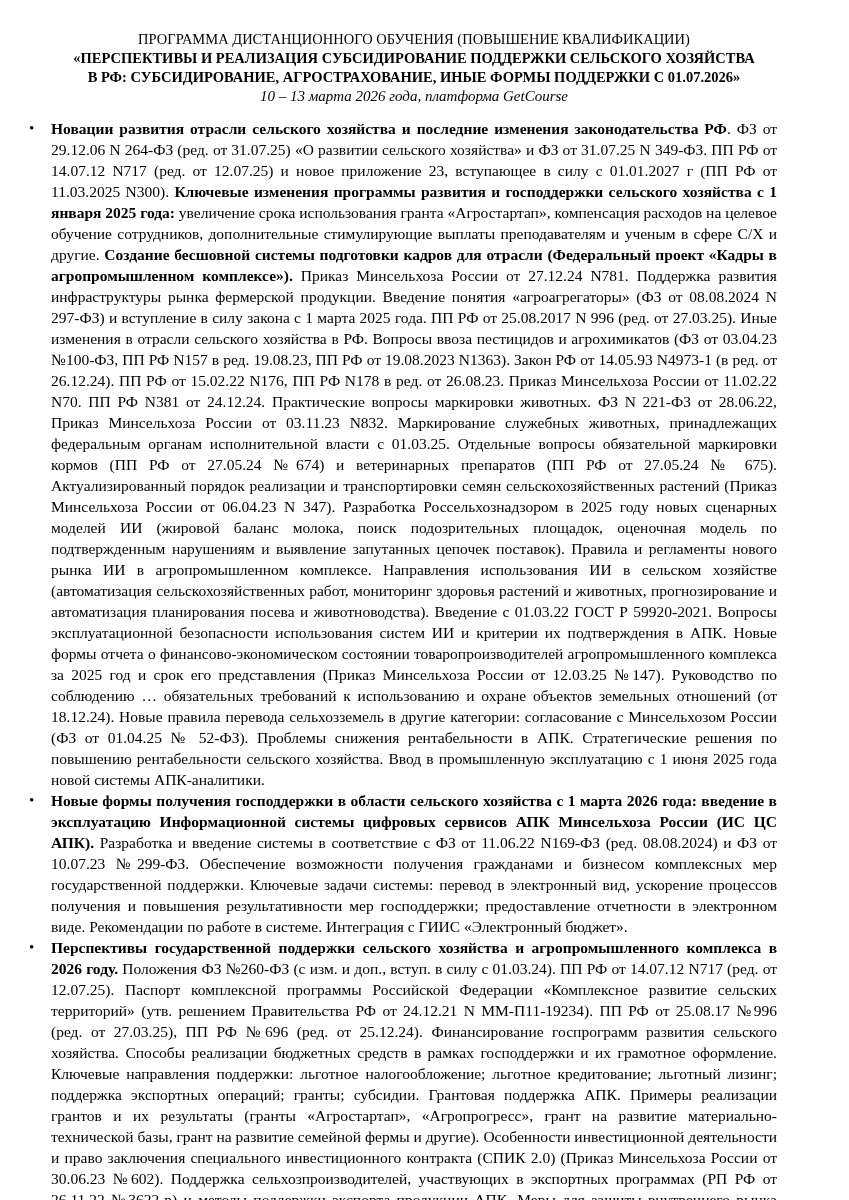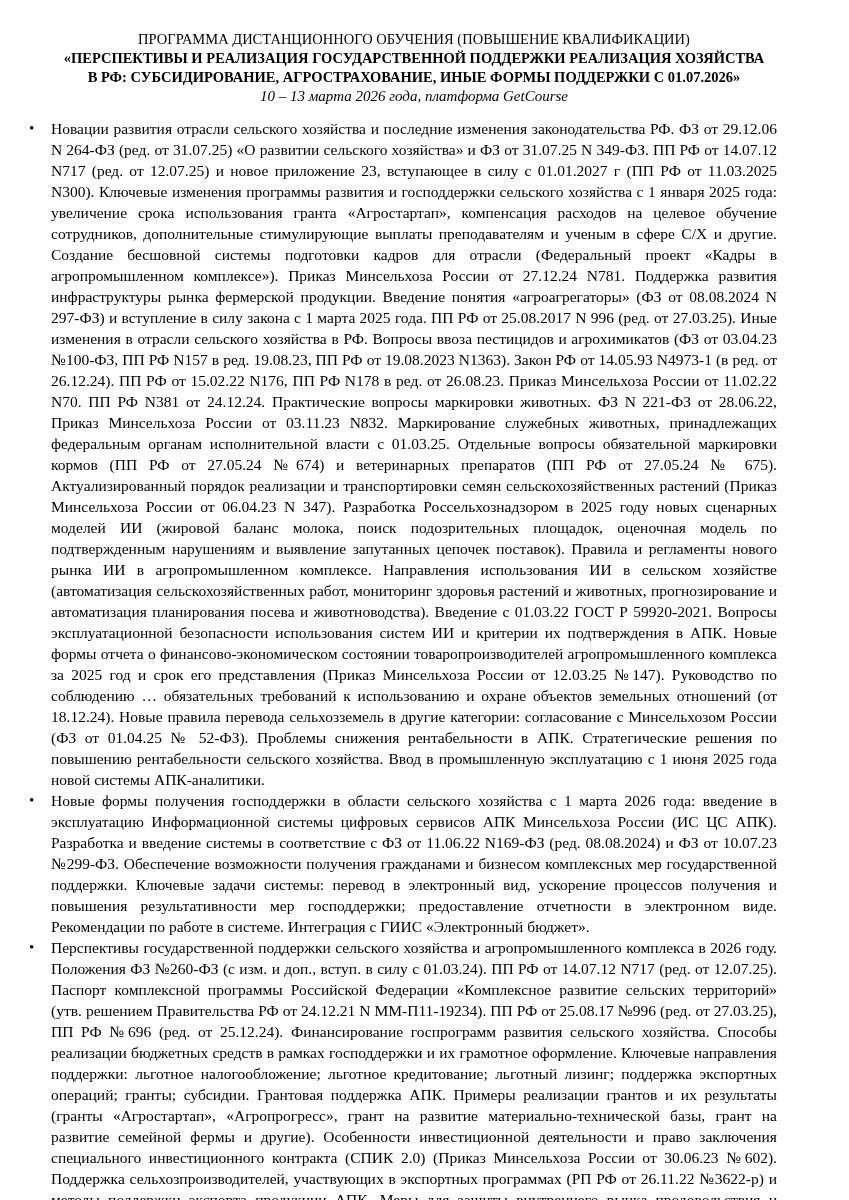--- a/index.html
+++ b/index.html
@@ -30,29 +30,29 @@
   }
   ul.bullets li { position: relative; margin: 0; padding: 0; }
   ul.bullets li .marker {
     position: absolute;
     left: -22px;
     top: 0px;
     font-size: 15px;
     line-height: 21px;
   }
   .seg { font-weight: normal; }
-  .seg.bold { font-weight: normal; }
+  .seg.bold { font-weight: bold; }
 </style>
 </head>
 <body>
 
 <div class="page">
   <header class="title-block">
     <div class="title-line t-regular">ПРОГРАММА ДИСТАНЦИОННОГО ОБУЧЕНИЯ (ПОВЫШЕНИЕ КВАЛИФИКАЦИИ)</div>
-    <div class="title-line t-bold">«ПЕРСПЕКТИВЫ И РЕАЛИЗАЦИЯ ГОСУДАРСТВЕННОЙ ПОДДЕРЖКИ РЕАЛИЗАЦИЯ ХОЗЯЙСТВА</div>
+    <div class="title-line t-bold">«ПЕРСПЕКТИВЫ И РЕАЛИЗАЦИЯ СУБСИДИРОВАНИЕ ПОДДЕРЖКИ СЕЛЬСКОГО ХОЗЯЙСТВА</div>
     <div class="title-line t-bold">В РФ: СУБСИДИРОВАНИЕ, АГРОСТРАХОВАНИЕ, ИНЫЕ ФОРМЫ ПОДДЕРЖКИ С 01.07.2026»</div>
     <div class="title-line t-bold-italic">10 – 13 марта 2026 года, платформа GetCourse</div>
   </header>
 
   <ul class="bullets">
       <li><span class="marker">•</span><span class="seg bold">Новации развития отрасли сельского хозяйства и последние изменения законодательства РФ</span><span class="seg">. ФЗ от 29.12.06 N 264-ФЗ (ред. от 31.07.25) «О развитии сельского хозяйства» и ФЗ от 31.07.25 N 349-ФЗ. ПП РФ от 14.07.12 N717 (ред. от 12.07.25) и новое приложение 23, вступающее в силу с 01.01.2027 г (ПП РФ от 11.03.2025 N300). </span><span class="seg bold">Ключевые изменения программы развития и господдержки сельского хозяйства с 1 января 2025 года:</span><span class="seg"> увеличение срока использования гранта «Агростартап», компенсация расходов на целевое обучение сотрудников, дополнительные стимулирующие выплаты преподавателям и ученым в сфере С/Х и другие. </span><span class="seg bold">Создание бесшовной системы подготовки кадров для отрасли (Федеральный проект «Кадры в агропромышленном комплексе»).</span><span class="seg"> Приказ Минсельхоза России от 27.12.24 N781. Поддержка развития инфраструктуры рынка фермерской продукции. Введение понятия «агроагрегаторы» (ФЗ от 08.08.2024 N 297-ФЗ) и вступление в силу закона с 1 марта 2025 года. ПП РФ от 25.08.2017 N 996 (ред. от 27.03.25). Иные изменения в отрасли сельского хозяйства в РФ. Вопросы ввоза пестицидов и агрохимикатов (ФЗ от 03.04.23 №100-ФЗ, ПП РФ N157 в ред. 19.08.23, ПП РФ от 19.08.2023 N1363). Закон РФ от 14.05.93 N4973-1 (в ред. от 26.12.24). ПП РФ от 15.02.22 N176, ПП РФ N178 в ред. от 26.08.23. Приказ Минсельхоза России от 11.02.22 N70. ПП РФ N381 от 24.12.24. Практические вопросы маркировки животных. ФЗ N 221-ФЗ от 28.06.22, Приказ Минсельхоза России от 03.11.23 N832. Маркирование служебных животных, принадлежащих федеральным органам исполнительной власти с 01.03.25. Отдельные вопросы обязательной маркировки кормов (ПП РФ от 27.05.24 №674) и ветеринарных препаратов (ПП РФ от 27.05.24 № 675). Актуализированный порядок реализации и транспортировки семян сельскохозяйственных растений (Приказ Минсельхоза России от 06.04.23 N 347). Разработка Россельхознадзором в 2025 году новых сценарных моделей ИИ (жировой баланс молока, поиск подозрительных площадок, оценочная модель по подтвержденным нарушениям и выявление запутанных цепочек поставок). Правила и регламенты нового рынка ИИ в агропромышленном комплексе. Направления использования ИИ в сельском хозяйстве (автоматизация сельскохозяйственных работ, мониторинг здоровья растений и животных, прогнозирование и автоматизация планирования посева и животноводства). Введение с 01.03.22 ГОСТ Р 59920-2021. Вопросы эксплуатационной безопасности использования систем ИИ и критерии их подтверждения в АПК. Новые формы отчета о финансово-экономическом состоянии товаропроизводителей агропромышленного комплекса за 2025 год и срок его представления (Приказ Минсельхоза России от 12.03.25 №147). Руководство по соблюдению … обязательных требований к использованию и охране объектов земельных отношений (от 18.12.24). Новые правила перевода сельхозземель в другие категории: согласование с Минсельхозом России (ФЗ от 01.04.25 № 52-ФЗ). Проблемы снижения рентабельности в АПК. Стратегические решения по повышению рентабельности сельского хозяйства. Ввод в промышленную эксплуатацию с 1 июня 2025 года новой системы АПК-аналитики.</span></li>
       <li><span class="marker">•</span><span class="seg bold">Новые формы получения господдержки в области сельского хозяйства с 1 марта 2026 года: введение в эксплуатацию Информационной системы цифровых сервисов АПК Минсельхоза России (ИС ЦС АПК).</span><span class="seg"> Разработка и введение системы в соответствие с ФЗ от 11.06.22 N169-ФЗ (ред. 08.08.2024) и ФЗ от 10.07.23 №299-ФЗ. Обеспечение возможности получения гражданами и бизнесом комплексных мер государственной поддержки. Ключевые задачи системы: перевод в электронный вид, ускорение процессов получения и повышения результативности мер господдержки; предоставление отчетности в электронном виде. Рекомендации по работе в системе. Интеграция с ГИИС «Электронный бюджет».</span></li>
       <li><span class="marker">•</span><span class="seg bold">Перспективы государственной поддержки сельского хозяйства и агропромышленного комплекса в 2026 году.</span><span class="seg"> Положения ФЗ №260-ФЗ (с изм. и доп., вступ. в силу с 01.03.24). ПП РФ от 14.07.12 N717 (ред. от 12.07.25). Паспорт комплексной программы Российской Федерации «Комплексное развитие сельских территорий» (утв. решением Правительства РФ от 24.12.21 N ММ-П11-19234). ПП РФ от 25.08.17 №996 (ред. от 27.03.25), ПП РФ №696 (ред. от 25.12.24). Финансирование госпрограмм развития сельского хозяйства. Способы реализации бюджетных средств в рамках господдержки и их грамотное оформление. Ключевые направления поддержки: льготное налогообложение; льготное кредитование; льготный лизинг; поддержка экспортных операций; гранты; субсидии. Грантовая поддержка АПК. Примеры реализации грантов и их результаты (гранты «Агростартап», «Агропрогресс», грант на развитие материально-технической базы, грант на развитие семейной фермы и другие). Особенности инвестиционной деятельности и право заключения специального инвестиционного контракта (СПИК 2.0) (Приказ Минсельхоза России от 30.06.23 №602). Поддержка сельхозпроизводителей, участвующих в экспортных программах (РП РФ от 26.11.22 №3622-р) и методы поддержки экспорта продукции АПК. Меры для защиты внутреннего рынка продовольствия и загрузки имеющихся мощностей по переработке сельскохозяйственной продукции.</span></li>
     </ul>
 </div>

